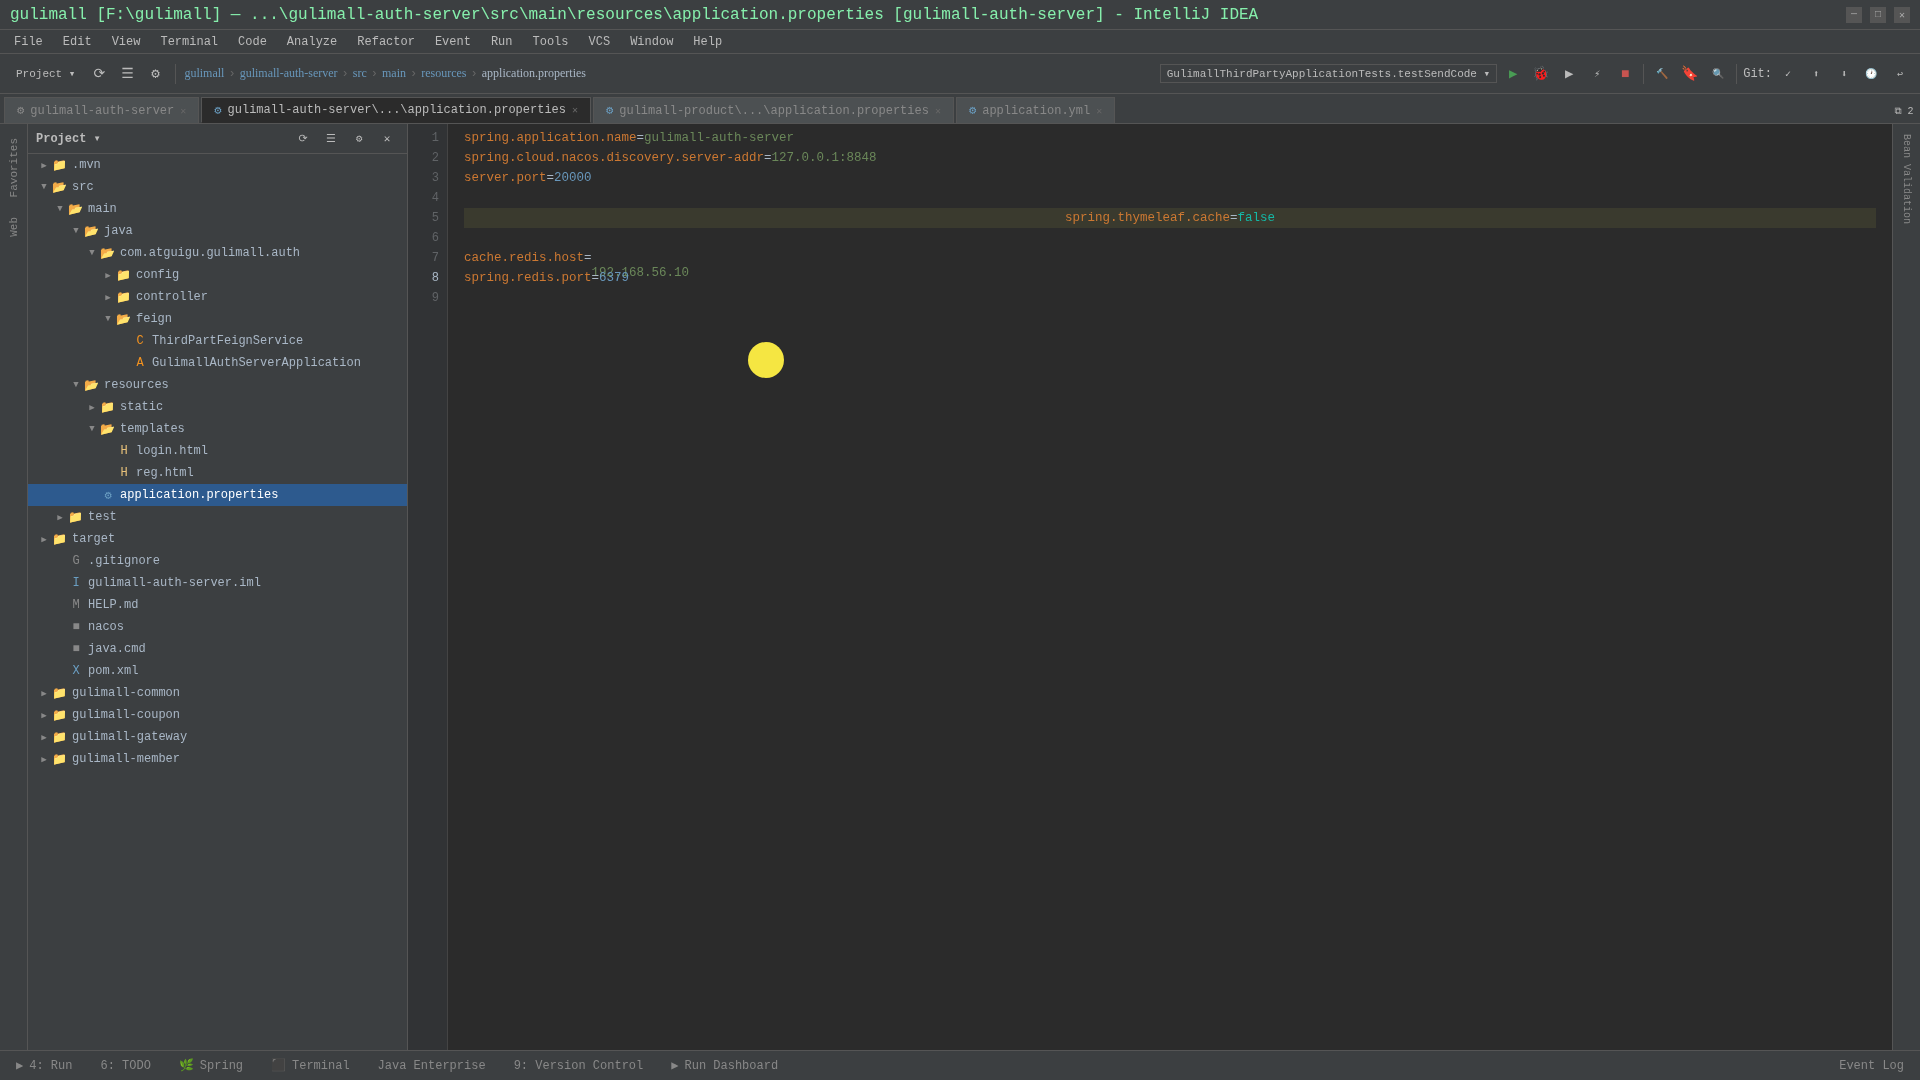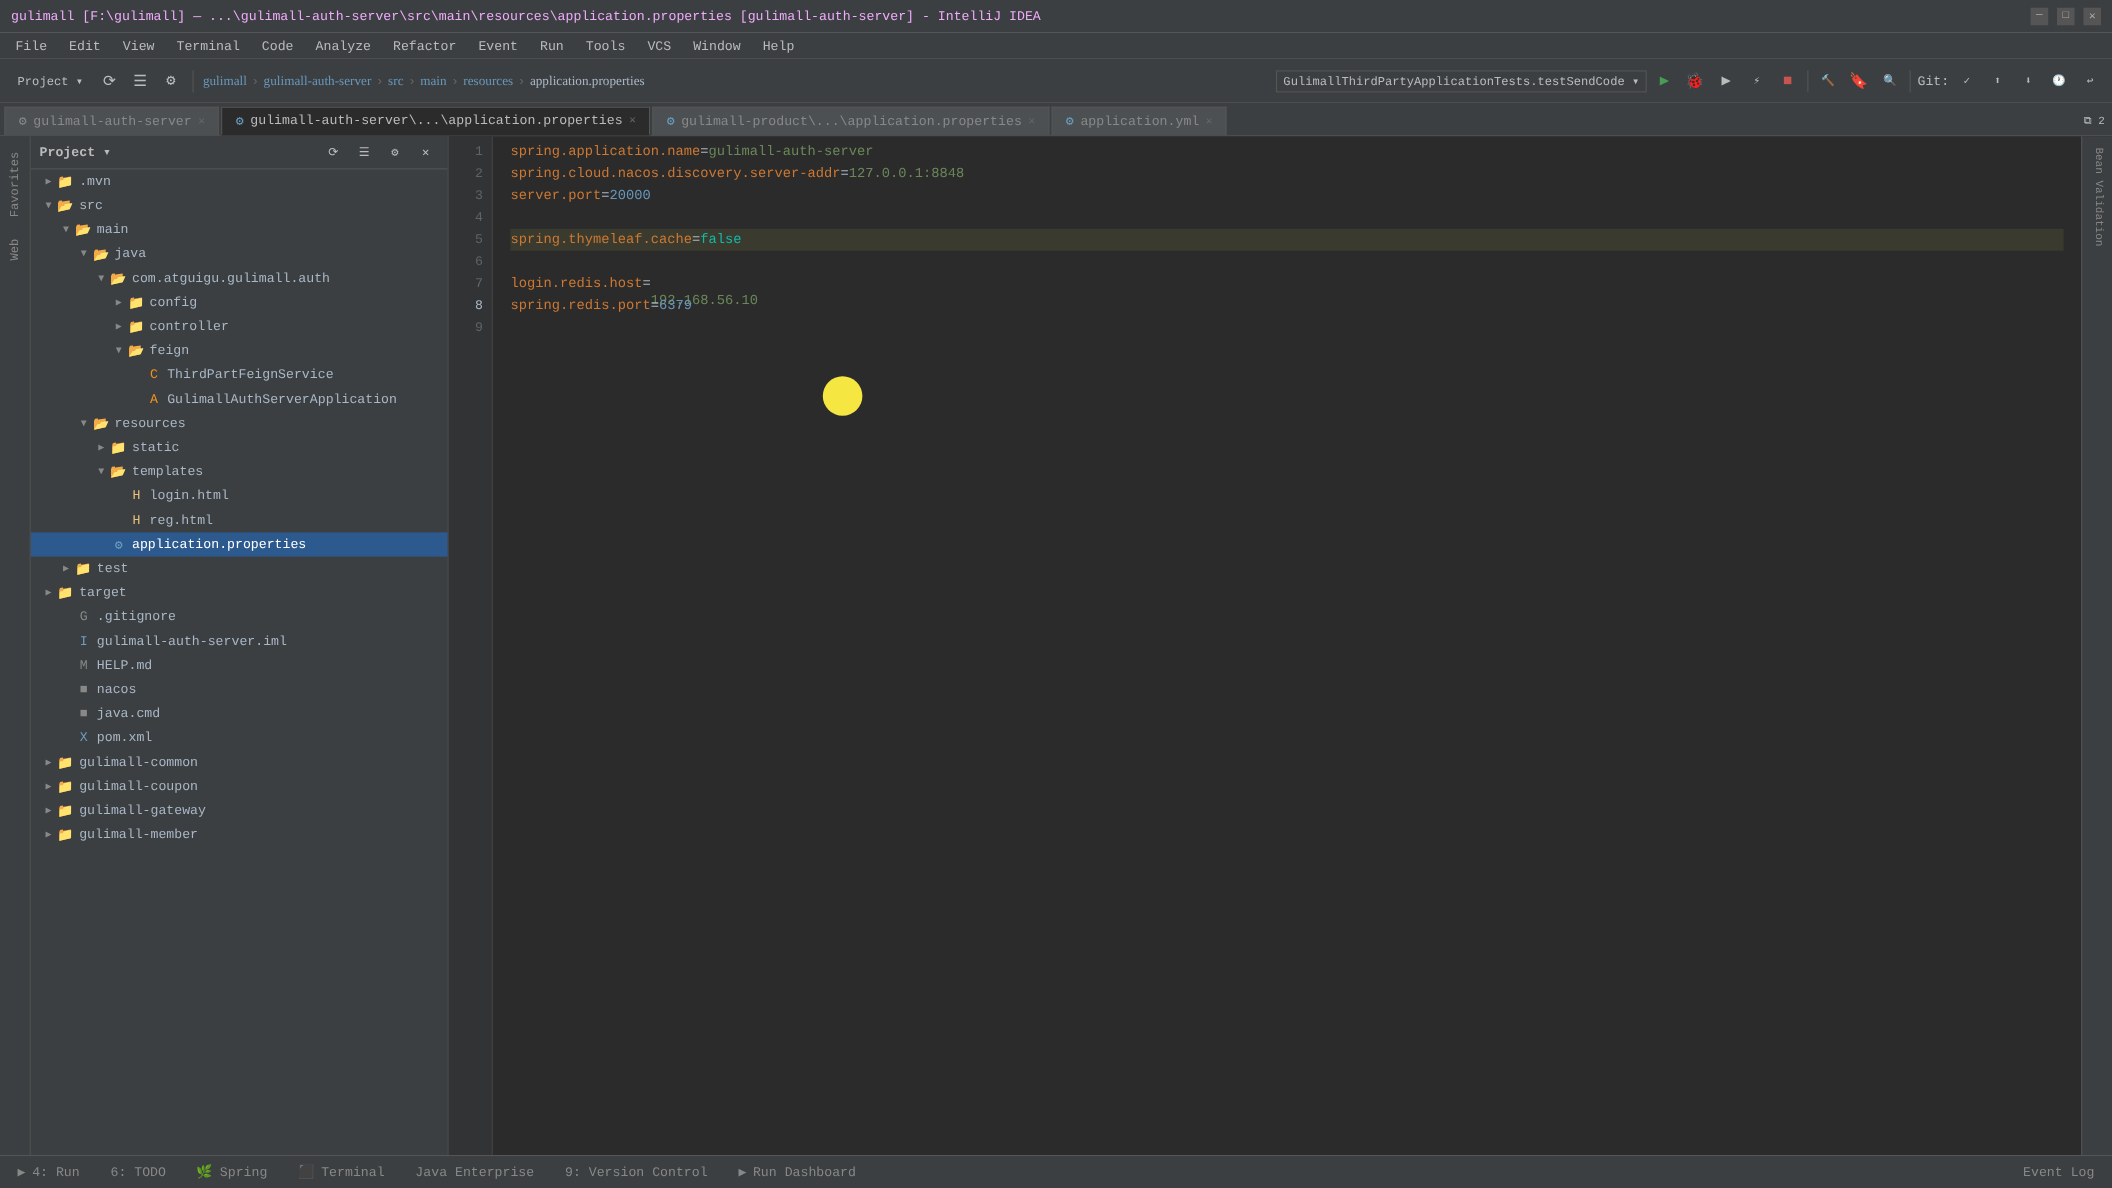--- a/index.html
+++ b/index.html
@@ -18,22 +18,22 @@
     .title-bar {
       background: #3c3f41;
       height: 30px;
       display: flex;
       align-items: center;
       justify-content: space-between;
       padding: 0 10px;
       border-bottom: 1px solid #555;
     }
     .title-bar-text {
-      font-size: 12px;
-      color: #f0abfc;
+      font-size: 16px;
+      color: #86efac;
     }
     .title-bar-controls {
       display: flex;
       gap: 8px;
     }
     .title-btn {
       width: 16px;
       height: 16px;
       background: #555;
       display: flex;
@@ -242,21 +242,21 @@
       overflow: auto;
       position: relative;
     }
     .code-line {
       height: 20px;
       white-space: nowrap;
       display: flex;
       align-items: center;
       font-size: 12.5px;
     }
-    .code-line.highlighted { background: #3a3a2e; }
+    .code-line.highlighted { background: #3a3a2e; justify-content: center; }
 
     
     .yellow-circle {
       width: 36px;
       height: 36px;
       background: #f5e642;
       border-radius: 50%;
       position: absolute;
       top: 218px;
       left: 340px;
@@ -674,21 +674,21 @@
           <span style="color:#6897bb;">20000</span>
       </div>
       <div class="code-line">&nbsp;</div>
       <div class="code-line highlighted">
         <span style="color:#cc7832;">spring.thymeleaf.cache</span>
           <span style="color:#a9b7c6;">=</span>
           <span style="color:#14b8a6;">false</span>
       </div>
       <div class="code-line">&nbsp;</div>
       <div class="code-line">
-        <span style="color:#cc7832;">login.redis.host</span>
+        <span style="color:#cc7832;">cache.redis.host</span>
           <span style="color:#a9b7c6;">=</span>
           <span style="color:#6a8759;margin-top:29px;">192.168.56.10</span>
       </div>
       <div class="code-line">
         <span style="color:#cc7832;">spring.redis.port</span>
           <span style="color:#a9b7c6;">=</span>
           <span style="color:#6897bb;">6379</span>
       </div>
       <div class="code-line">&nbsp;</div>
     </div>

